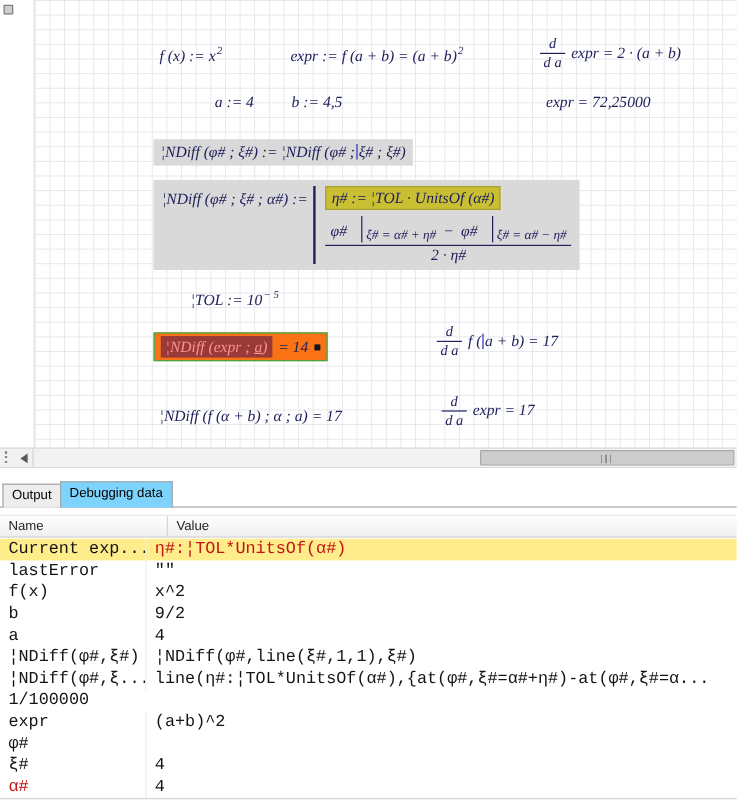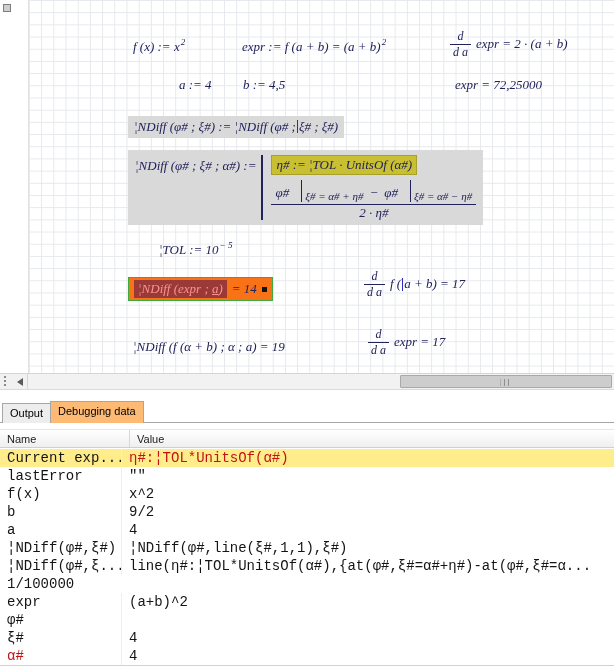--- a/index.html
+++ b/index.html
@@ -53,29 +53,29 @@
     background:#cdcdcd; border:1px solid #a9a9a9; border-radius:1px; }
   .thumbgrip { position:absolute; left:50%; top:3px; transform:translateX(-50%);
     width:11px; height:7px;
     background:repeating-linear-gradient(90deg,#8f8f8f 0 1px, transparent 1px 4px); }
 
   
   .tabstrip { position:absolute; left:0; top:397px; width:614px; height:26px; background:#fff; }
   .tabline { position:absolute; left:0; bottom:0; width:100%; border-bottom:1px solid #a6a6a6; z-index:1; }
   .tab { position:absolute; bottom:0; height:20px; padding:0 7px; font-size:11px; line-height:19px;
     border:1px solid #a6a6a6; border-bottom:none; background:#ededed; color:#000; z-index:2; cursor:default; }
-  .tab.active { height:22px; background:#fdba74; z-index:3; }
+  .tab.active { height:22px; background:#7dd3fc; z-index:3; }
   .tab-output { left:2px; }
   .tab-debug { left:50px; }
 
   
   .gheader { position:absolute; left:0; top:429px; width:614px; height:19px; display:flex;
     background:linear-gradient(#ffffff,#efefef); border-top:1px solid #e6e6e6; border-bottom:1px solid #cfcfcf;
     font-size:11px; color:#222; }
-  .gh-name { width:130px; padding:3px 7px 0; border-right:1px solid #d6d6d6; }
+  .gh-name { width:140px; padding:3px 7px 0; border-right:1px solid #d6d6d6; }
   .gh-value { flex:1; padding:3px 7px 0; }
   .rows { position:absolute; left:0; top:449px; width:614px; }
   .trow { display:flex; height:18px; line-height:18px;
     font-family:"Liberation Mono",monospace; font-size:14px; color:#141414; }
   .tn { width:122px; padding:0 7px; border-right:1px solid #eeeeee; overflow:hidden; white-space:nowrap; }
   .tv { flex:1; padding:0 7px; overflow:hidden; white-space:nowrap; }
   .hl { background:#ffec8b; }
   .hl .tv { color:#c11414; }
   .redname { color:#c11414; }
   .endline { position:absolute; left:0; top:665px; width:614px; border-top:1px solid #d2d2d2; }
@@ -152,21 +152,21 @@
       <span class="frac dfrac">
         <span class="fnum">d</span>
         <span class="fden">d a</span>
       </span>
       <span>f (</span>
         <span class="cur"></span>
         <span>a + b) = 17</span>
     </div>
 
     <div class="mexpr" style="left:133px; top:339px;">
-      <span>¦NDiff (f (α + b) ; α ; a) = 19</span>
+      <span>¦NDiff (f (α + b) ; α ; a) = 17</span>
     </div>
 
     <div class="mexpr mrow" style="left:368px; top:328px;">
       <span class="frac dfrac">
         <span class="fnum">d</span>
         <span class="fden">d a</span>
       </span>
       <span>expr = 17</span>
     </div>
   </div>

